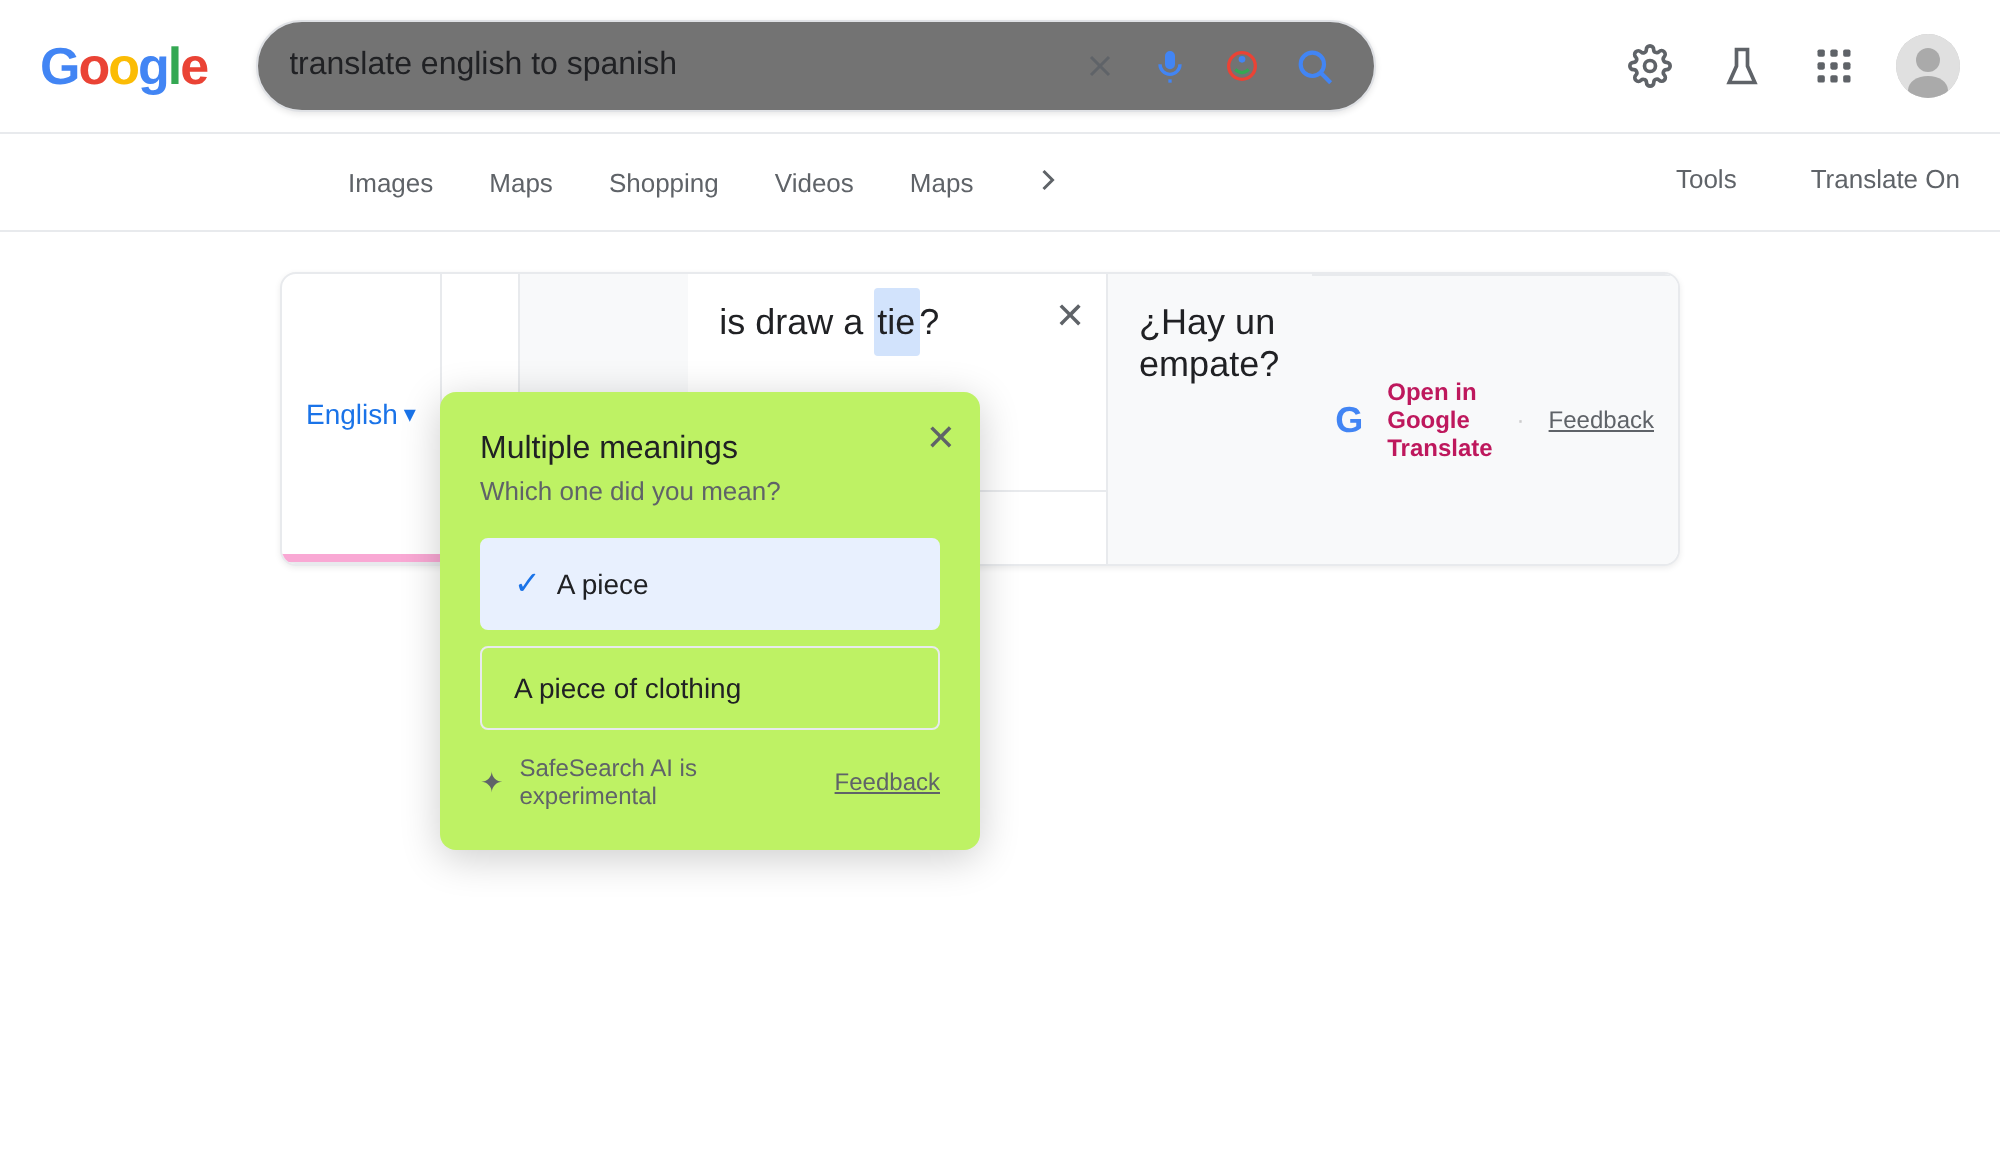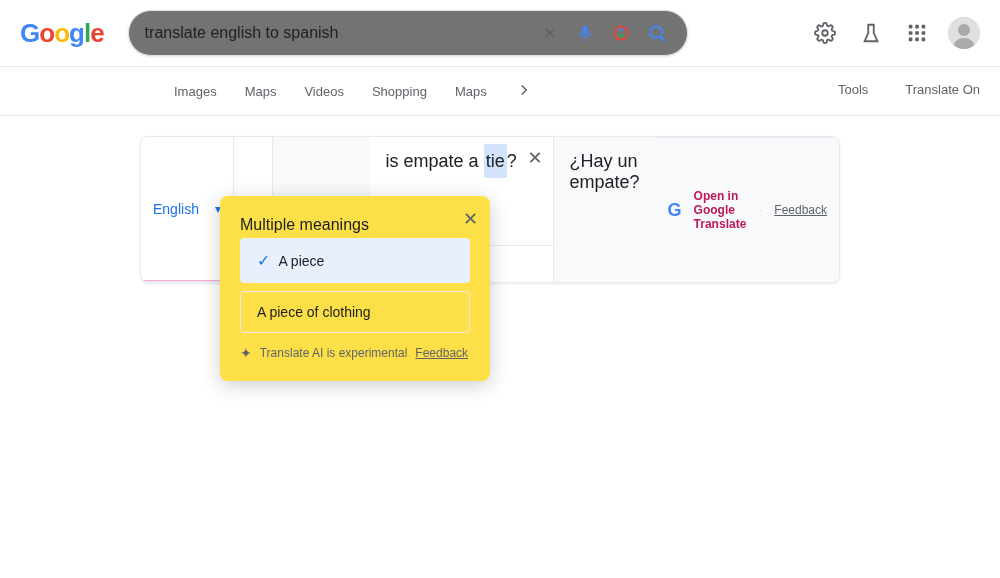--- a/index.html
+++ b/index.html
@@ -127,22 +127,22 @@
       overflow: hidden;
       max-width: 700px;
       background: #fff;
       box-shadow: 0 1px 3px rgba(0,0,0,0.08);
     }
 
     .lang-header {
       display: flex;
       align-items: center;
       padding: 8px 12px;
-      border-bottom: 1px solid #f9a8d4;
-      gap: 16px;
+      border-bottom: 4px solid #f9a8d4;
+      gap: 3px;
     }
     .lang-name {
       color: #1a73e8;
       font-size: 14px;
       font-weight: 500;
       cursor: pointer;
     }
     .chevron-down {
       color: #1a73e8;
       font-size: 12px;
@@ -206,21 +206,21 @@
     }
 
     
     .popup-overlay {
       position: absolute;
       top: 80px;
       left: 220px;
       z-index: 100;
     }
     .popup {
-      background: #fde047;
+      background: #bef264;
       border-radius: 8px;
       box-shadow: 0 4px 20px rgba(0,0,0,0.2);
       width: 270px;
       padding: 20px;
     }
     .popup-title {
       font-size: 16px;
       font-weight: 500;
       color: #202124;
       margin-bottom: 4px;
@@ -369,22 +369,22 @@
         <circle cx="16" cy="13" r="6" fill="#aaa"></circle>
         <ellipse cx="16" cy="28" rx="10" ry="7" fill="#aaa"></ellipse>
       </svg>
     </div>
   </div>
 </div>
 
 <div class="nav-tabs">
   <div class="nav-tab">Images</div>
   <div class="nav-tab">Maps</div>
+  <div class="nav-tab">Shopping</div>
   <div class="nav-tab">Videos</div>
-  <div class="nav-tab">Shopping</div>
   <div class="nav-tab">Maps</div>
   <div class="nav-tab">
     <svg width="18" height="18" viewBox="0 0 24 24" fill="none" stroke="#5f6368" stroke-width="2">
       <polyline points="9 18 15 12 9 6"></polyline>
     </svg>
   </div>
   <div class="nav-right">
     <span>Tools</span>
     <span>Translate On</span>
   </div>
@@ -409,21 +409,21 @@
         <div class="lang-header" style="flex:1; background:#f8f9fa;">
           <span class="lang-name">Spanish</span>
           <span class="chevron-down">▾</span>
         </div>
       </div>
 
       <div style="display:flex;">
 
         <div style="flex:1; border-right:1px solid #e8eaed; display:flex; flex-direction:column;">
           <div class="input-area">
-            <span>is empate a </span><span class="highlighted-word">tie</span><span>?</span>
+            <span>is draw a </span><span class="highlighted-word">tie</span><span>?</span>
             <button class="clear-btn">✕</button>
           </div>
           <div class="choose-from">
             <svg width="16" height="16" viewBox="0 0 24 24" fill="none" stroke="#1a73e8" stroke-width="2">
               <path d="M3 5h12M9 3v2m4 14l-4-8-4 8m11-8v8m0 0l3-4m-3 4l-3-4"></path>
             </svg>
             <span>Choose from</span>
           </div>
           <div class="bottom-bar">
             <span class="icon-sm">
@@ -454,32 +454,33 @@
             <span class="feedback-link-inline">Feedback</span>
           </div>
         </div>
       </div>
     </div>
   </div>
 
   <div class="popup-overlay">
     <div class="popup" style="position:relative;">
       <div class="popup-title">Multiple meanings</div>
+      <div class="popup-subtitle">Which one did you mean?</div>
       <button class="popup-close">✕</button>
 
       <div class="meaning-option selected">
         <span class="checkmark">✓</span>
         <span>A piece</span>
       </div>
 
       <div class="meaning-option">
         <span>A piece of clothing</span>
       </div>
 
       <div class="popup-footer">
         <span class="ai-icon">✦</span>
-        <span>Translate AI is experimental</span>
+        <span>SafeSearch AI is experimental</span>
         <span class="feedback-link-inline">Feedback</span>
       </div>
     </div>
   </div>
 
 </div>
 
 </body></html>

